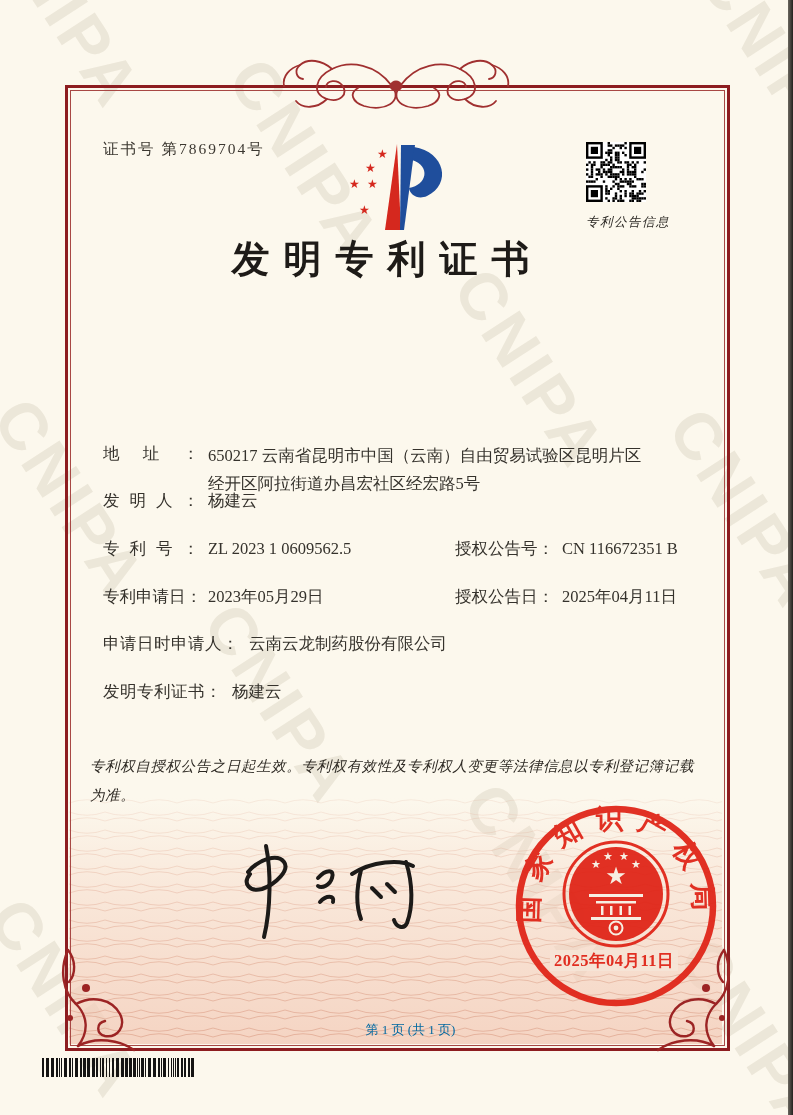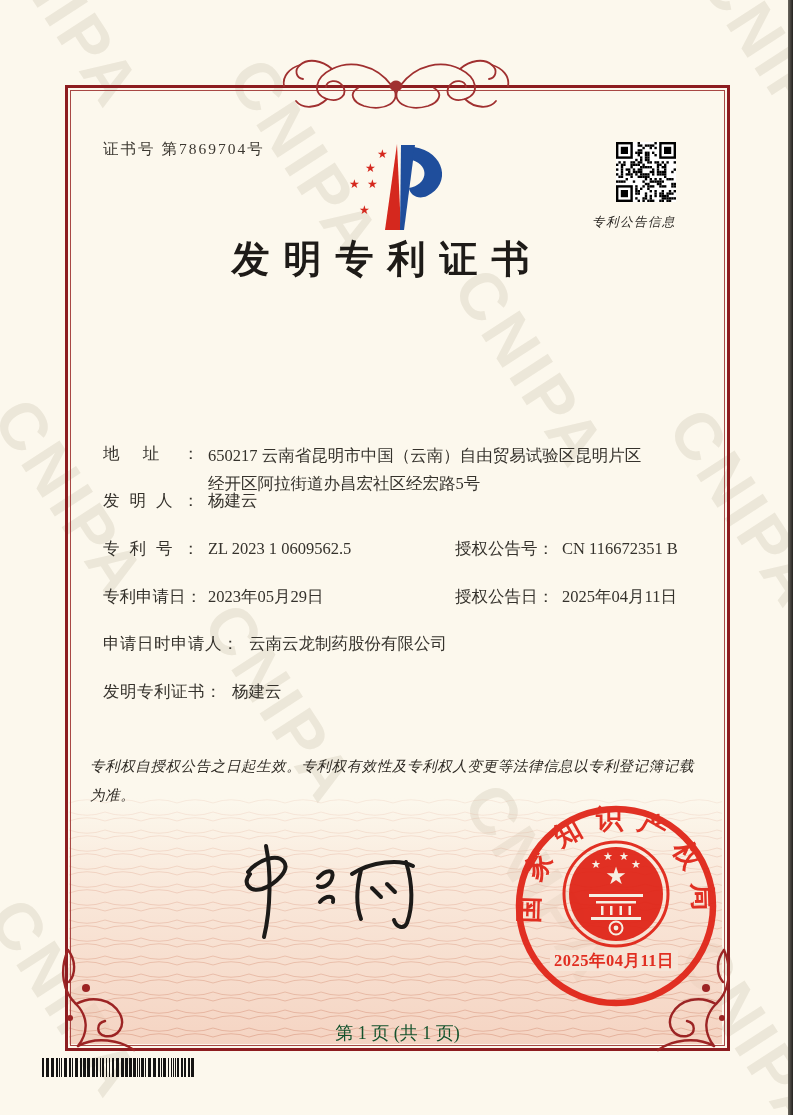--- a/index.html
+++ b/index.html
@@ -21,21 +21,21 @@
   .guilloche-wrap{position:absolute;left:69px;top:798px;width:653px;height:246px;
       z-index:1;overflow:hidden;
       background:linear-gradient(180deg,rgba(246,219,203,0) 0%,
                  rgba(246,214,197,0.45) 35%,rgba(243,203,184,0.8) 100%);}
   .content{position:absolute;inset:0;z-index:2;}
   
   .cert-no{position:absolute;left:103px;top:139px;font-size:15.5px;
            letter-spacing:2px;color:#3c3831;}
   .logo{position:absolute;left:333px;top:130px;}
   .logo .star{font-size:12px;fill:#d5281e;}
-  .qr-block{position:absolute;left:586px;top:142px;width:90px;text-align:right;}
+  .qr-block{position:absolute;left:586px;top:142px;width:90px;text-align:left;}
   .qr-caption{margin-top:8px;font-size:12.5px;letter-spacing:1.5px;color:#2a2723;
               font-style:italic;white-space:nowrap;}
   .title{position:absolute;left:51px;top:234px;width:659px;text-align:center;
          font-size:38px;font-weight:700;letter-spacing:14px;color:#1e1b18;
          text-indent:14px;}
   
   .row{position:absolute;left:103px;font-size:16.5px;color:#35322c;
        white-space:nowrap;line-height:1.45;}
   .lbl{display:inline-block;width:96px;text-align:justify;text-align-last:justify;
        vertical-align:top;}
@@ -54,22 +54,22 @@
   .director{position:absolute;left:114px;top:872px;
             font-family:"Liberation Sans",sans-serif;font-size:18px;color:#17140f;
             letter-spacing:5px;line-height:37px;}
   .sig{position:absolute;left:214px;top:840px;}
   
   .seal{position:absolute;left:511px;top:801px;width:210px;height:210px;
         mix-blend-mode:multiply;opacity:0.93;}
   .seal-arc{font-size:27px;font-weight:700;letter-spacing:13px;fill:#df2114;}
   .seal-date{font-size:16.5px;font-weight:700;fill:#df2114;letter-spacing:0.5px;}
   
-  .footer{position:absolute;left:68px;top:1021px;width:659px;text-align:center;
-          font-size:18px;color:#14532d;z-index:3;}
+  .footer{position:absolute;left:81px;top:1021px;width:659px;text-align:center;
+          font-size:13px;color:#0369a1;z-index:3;}
   .barcode{position:absolute;left:42px;top:1058px;z-index:3;}
   
   .orn{position:absolute;z-index:3;pointer-events:none;}
 </style>
 </head>
 <body>
 
 <div class="page">
 
   <span class="wm" style="left:-45px;top:-30px">CNIPA</span>

